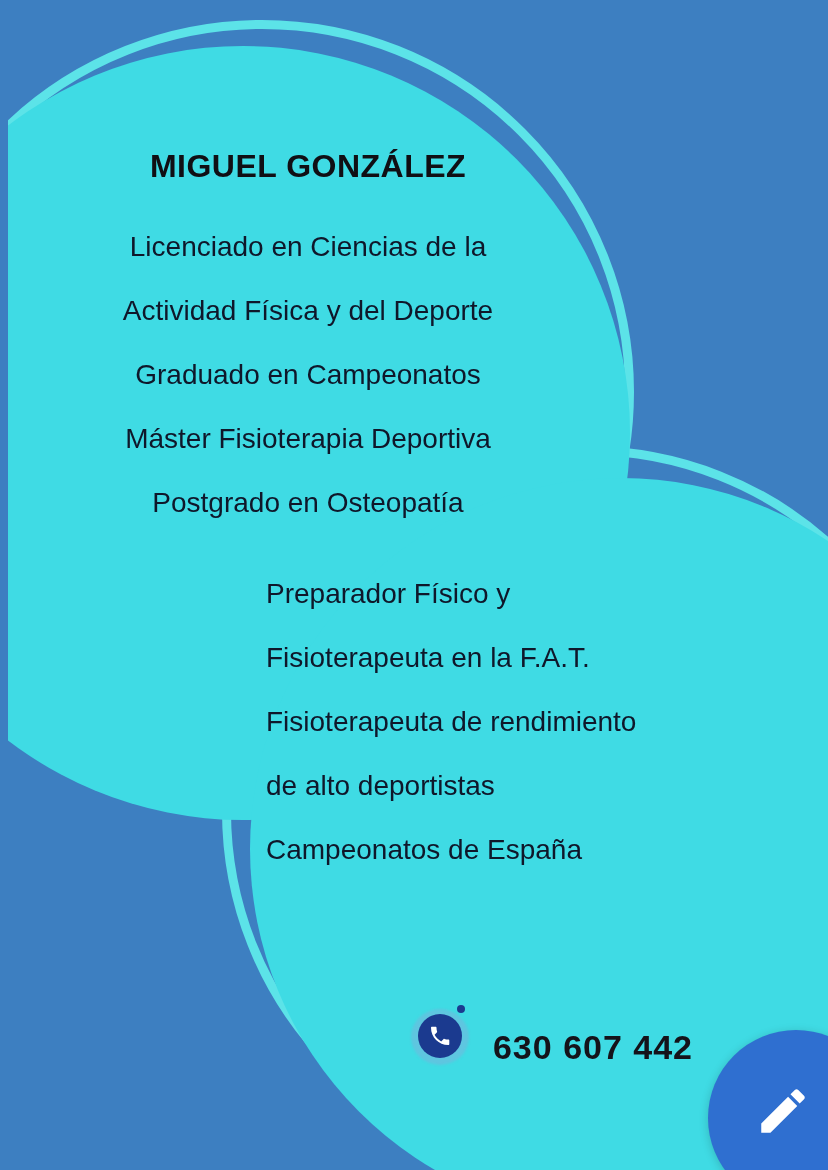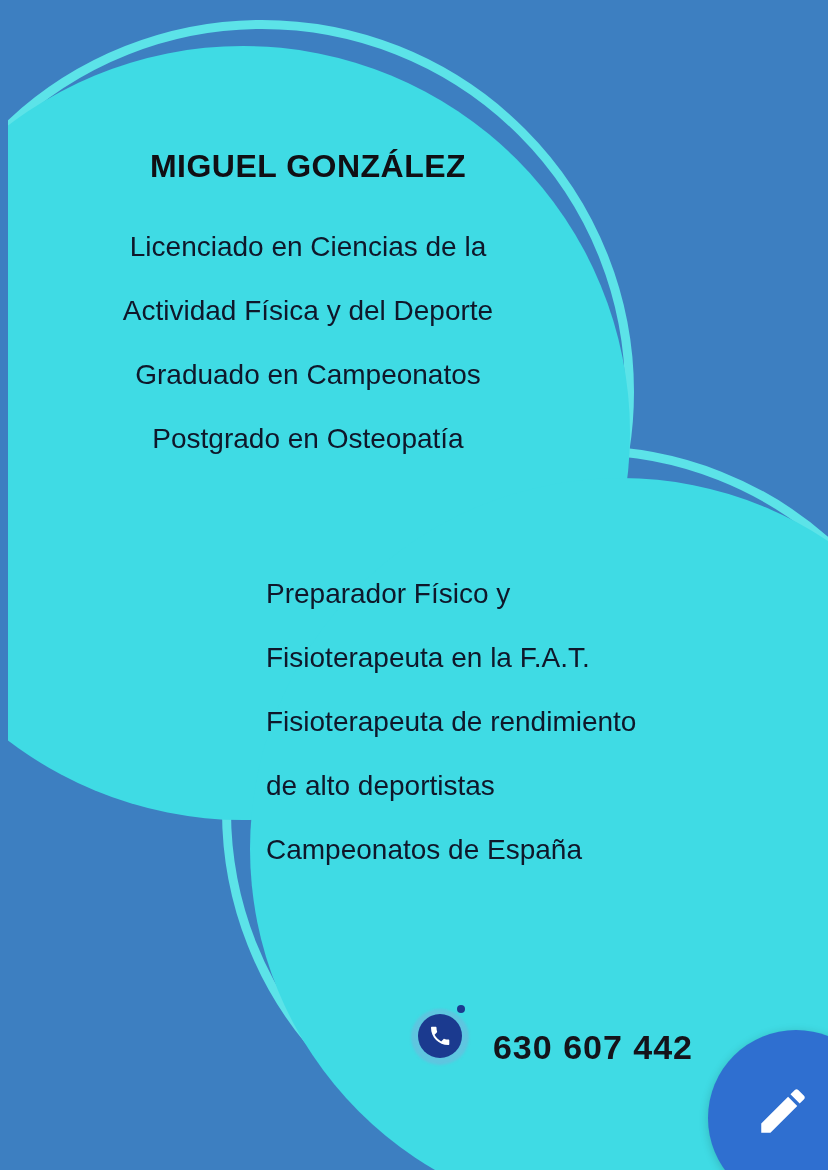--- a/index.html
+++ b/index.html
@@ -179,20 +179,21 @@
   <div class="circle-top-ring"></div>
   <div class="circle-bot-ring"></div>
   <div class="circle-top"></div>
   <div class="circle-bot"></div>
 
   <div class="block-top">
     <div class="name">MIGUEL GONZÁLEZ</div>
     <div class="line">Licenciado en Ciencias de la</div>
     <div class="line">Actividad Física y del Deporte</div>
     <div class="line">Graduado en Campeonatos</div>
+    <div class="line">Máster Fisioterapia Deportiva</div>
     <div class="line">Postgrado en Osteopatía</div>
   </div>
 
   <div class="block-bottom">
     <div class="line">Preparador Físico y</div>
     <div class="line">Fisioterapeuta en la F.A.T.</div>
     <div class="line">Fisioterapeuta de rendimiento</div>
     <div class="line">de alto deportistas</div>
     <div class="line">Campeonatos de España</div>
   </div>

